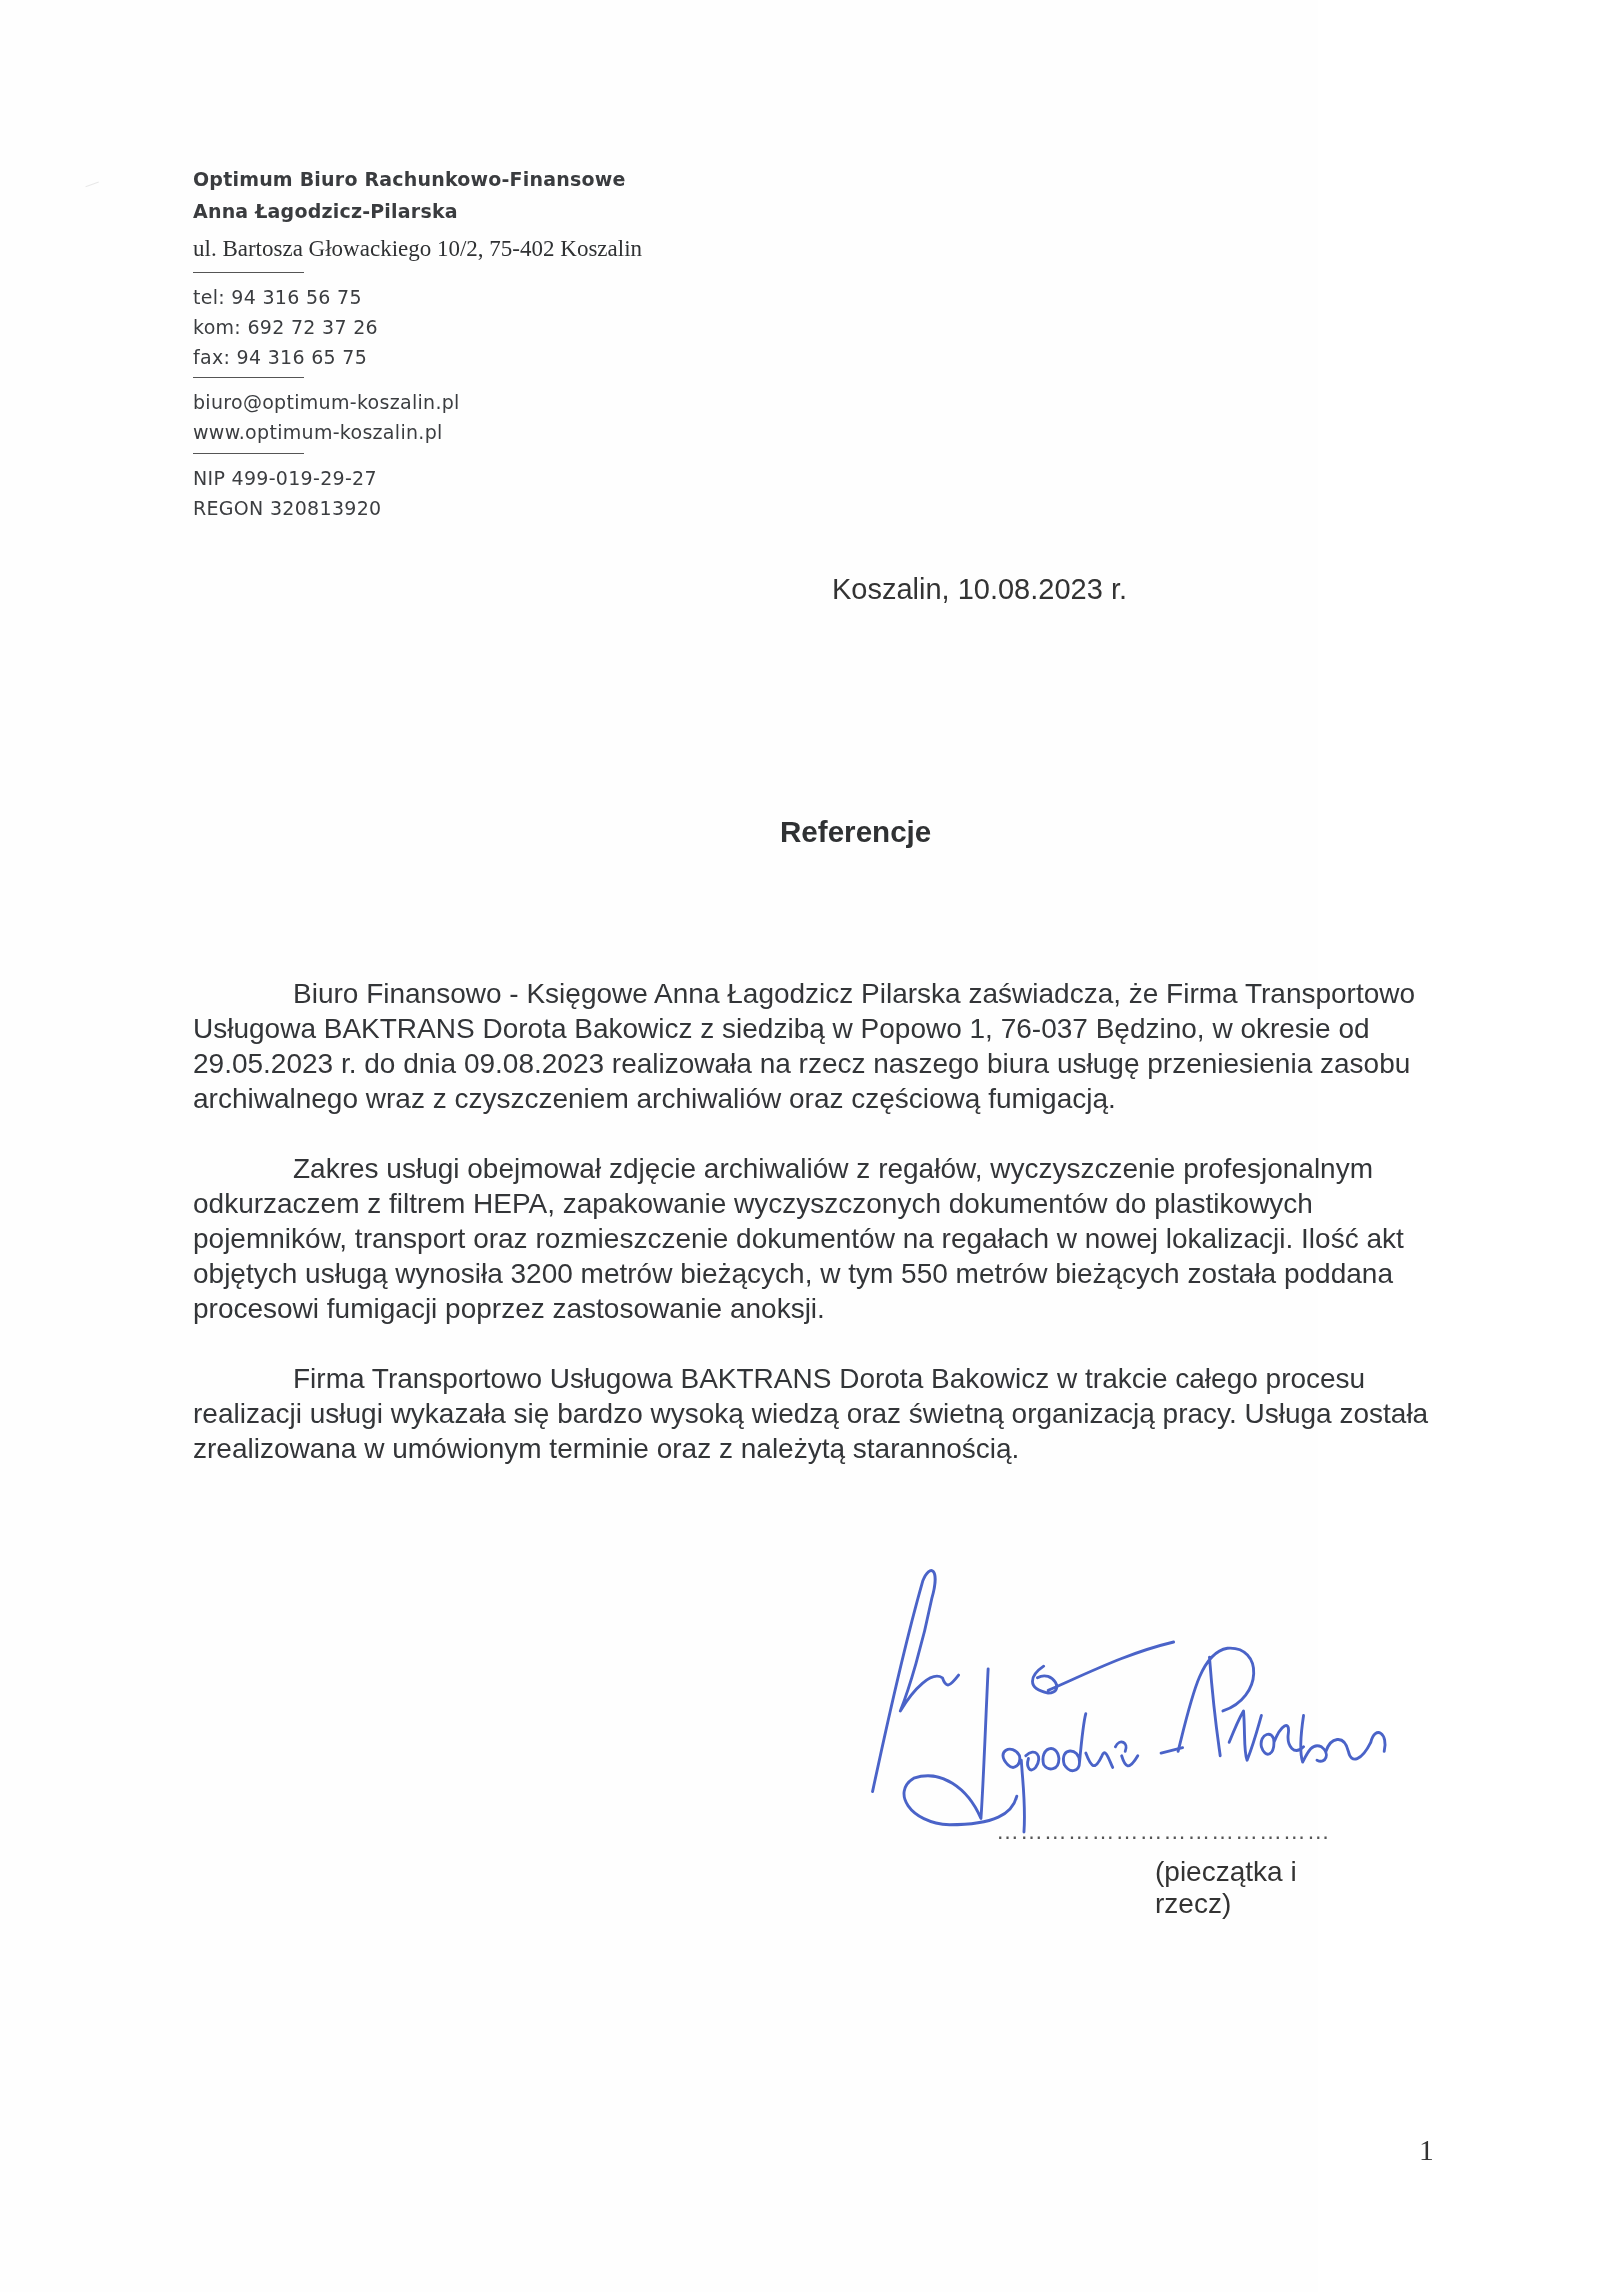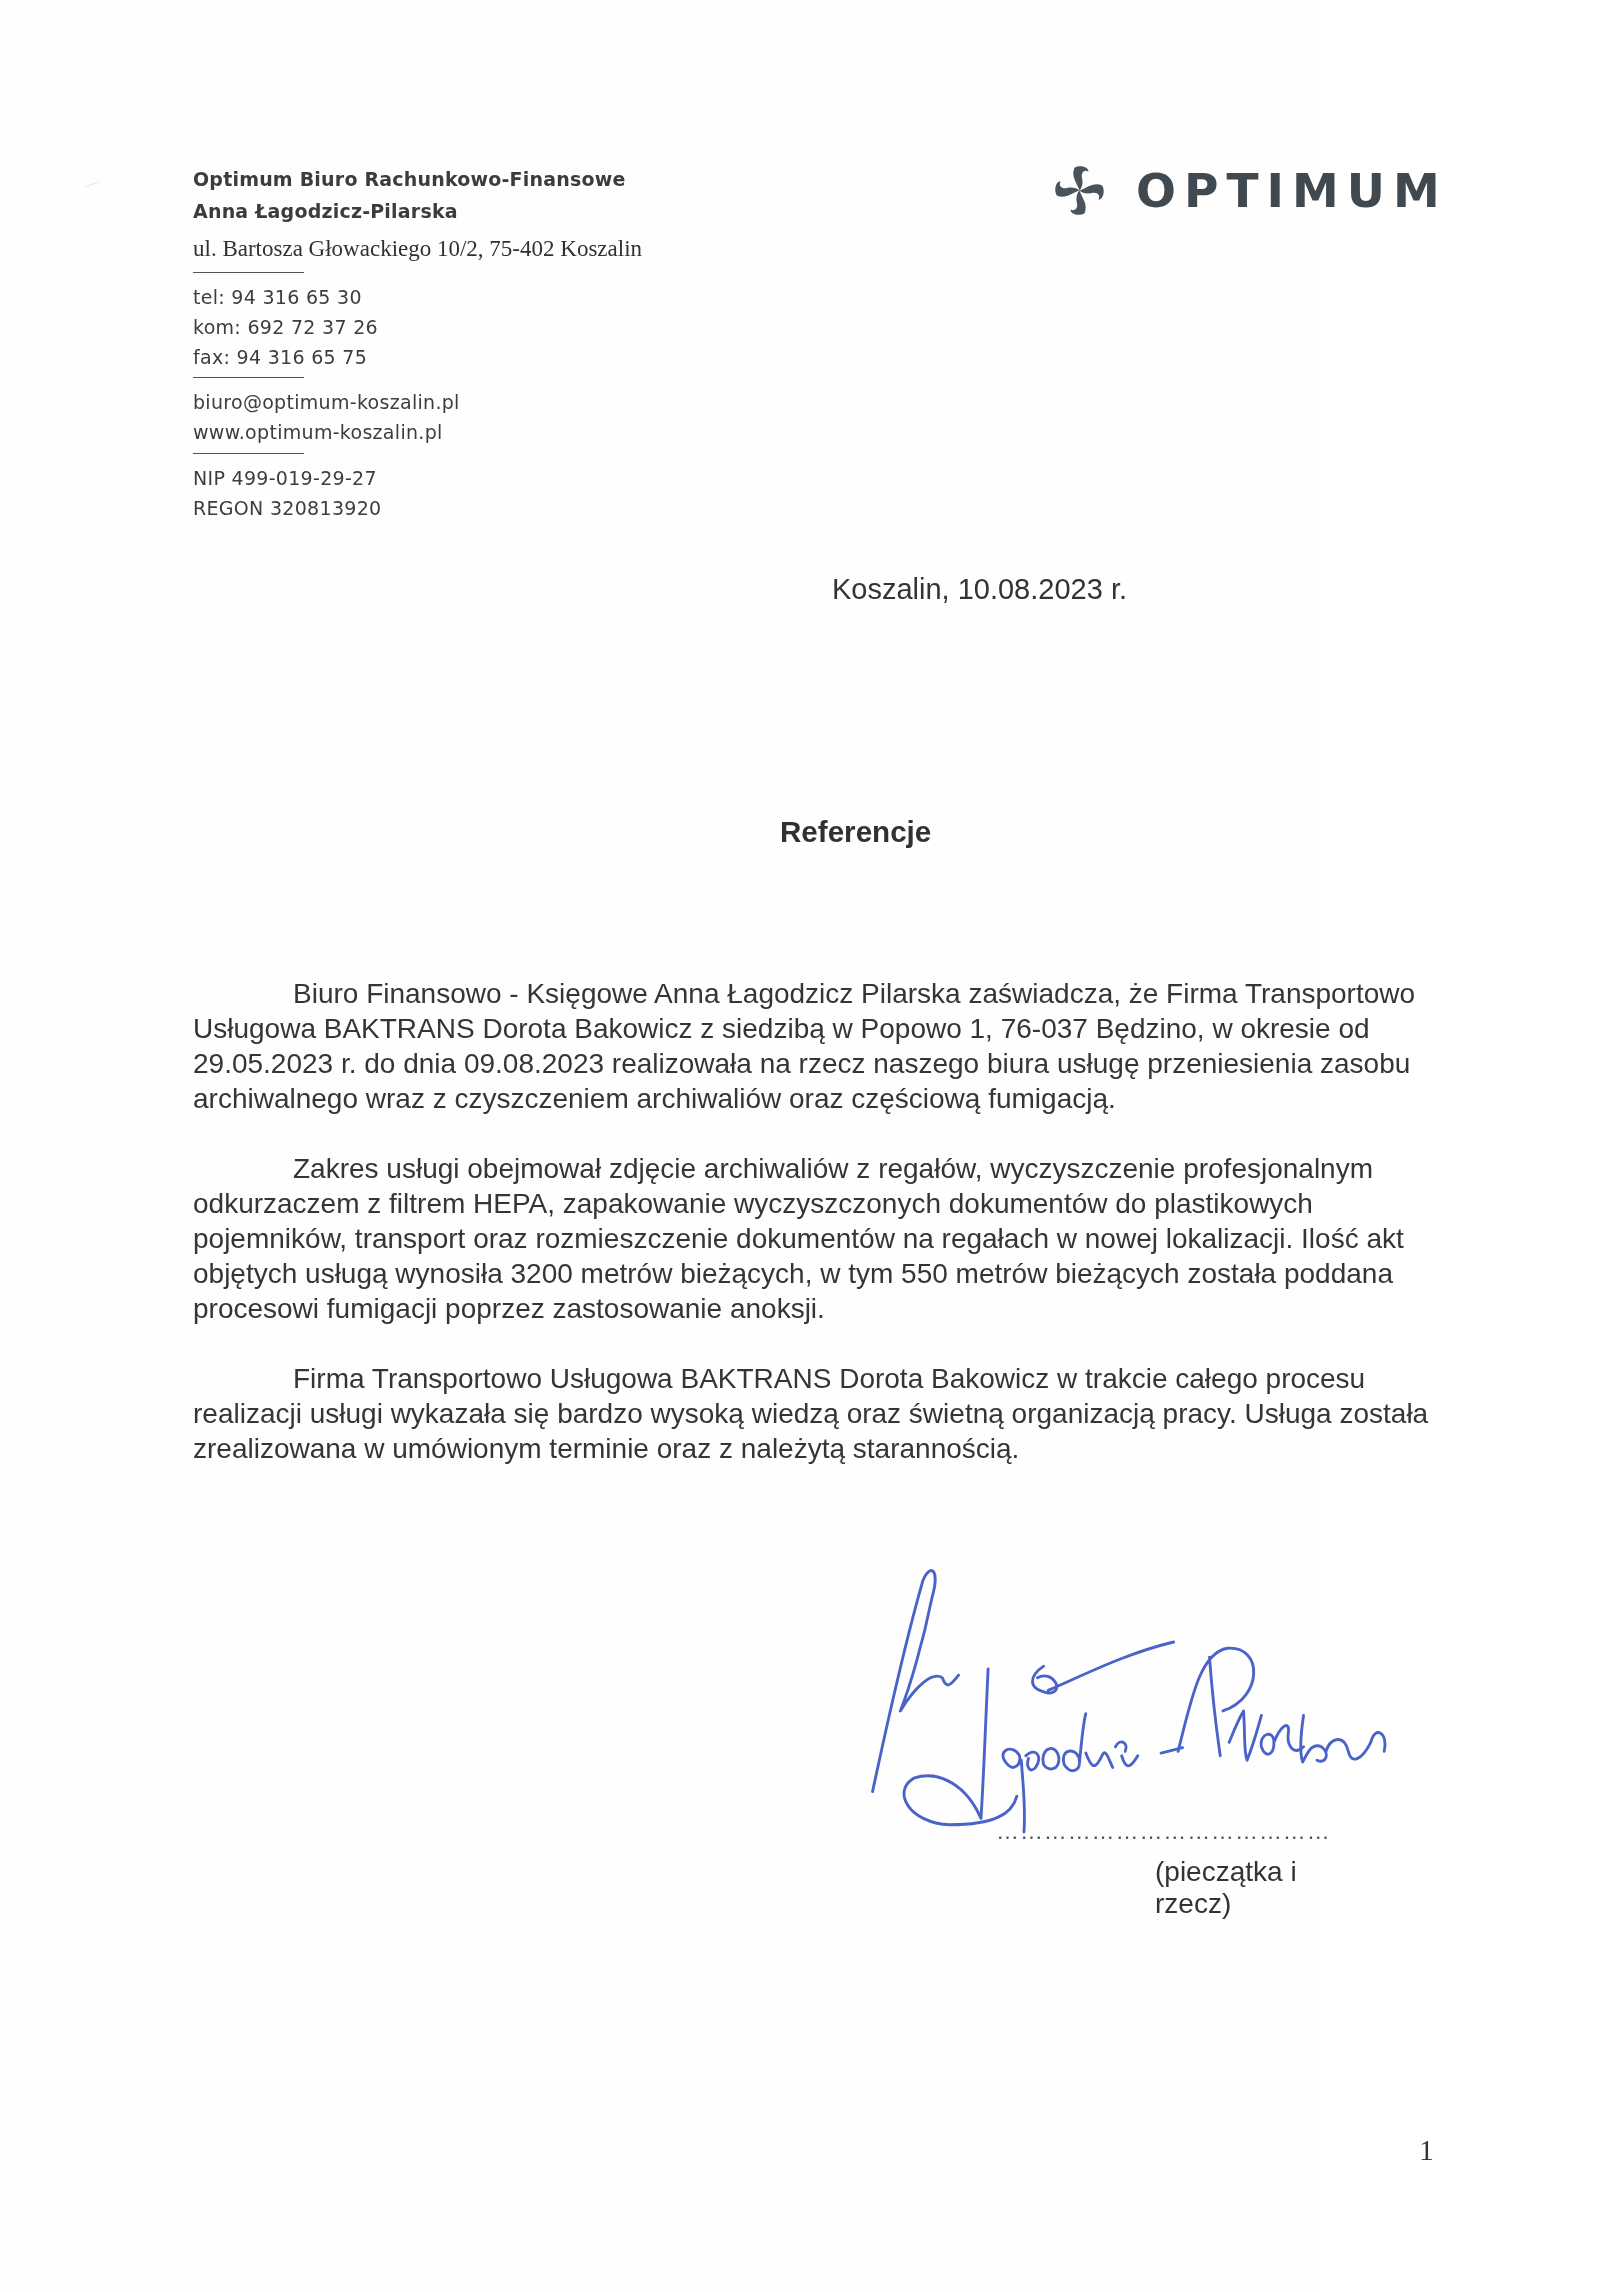--- a/index.html
+++ b/index.html
@@ -39,42 +39,31 @@
 
 <div class="page">
 
   <div class="scan-mark"></div>
 
   <div class="sender">
     <div class="company">Optimum Biuro Rachunkowo-Finansowe</div>
     <div class="owner">Anna Łagodzicz-Pilarska</div>
     <div class="address">ul. Bartosza Głowackiego 10/2, 75-402 Koszalin</div>
     <div class="rule"></div>
-    <div class="line">tel: 94 316 65 30</div>
+    <div class="line">tel: 94 316 56 75</div>
     <div class="line">kom: 692 72 37 26</div>
     <div class="line">fax: 94 316 65 75</div>
     <div class="rule"></div>
     <div class="line">biuro@optimum-koszalin.pl</div>
     <div class="line">www.optimum-koszalin.pl</div>
     <div class="rule"></div>
     <div class="line">NIP 499-019-29-27</div>
     <div class="line">REGON 320813920</div>
   </div>
 
-  <div class="logo">
-    <svg viewBox="-50 -50 100 100">
-      <g fill="#4a535c">
-        <path d="M0,0 C-4,-12 -14,-22 -8,-36 C2,-42 16,-36 14,-30 C8,-34 2,-28 4,-20 C6,-12 4,-4 0,0 Z"></path>
-        <path d="M0,0 C-4,-12 -14,-22 -8,-36 C2,-42 16,-36 14,-30 C8,-34 2,-28 4,-20 C6,-12 4,-4 0,0 Z" transform="rotate(90)"></path>
-        <path d="M0,0 C-4,-12 -14,-22 -8,-36 C2,-42 16,-36 14,-30 C8,-34 2,-28 4,-20 C6,-12 4,-4 0,0 Z" transform="rotate(180)"></path>
-        <path d="M0,0 C-4,-12 -14,-22 -8,-36 C2,-42 16,-36 14,-30 C8,-34 2,-28 4,-20 C6,-12 4,-4 0,0 Z" transform="rotate(270)"></path>
-      </g>
-    </svg>
-    <span class="logo-text">OPTIMUM</span>
-  </div>
 
   <div class="date">Koszalin, 10.08.2023 r.</div>
 
   <div class="title"><span>Referencje</span></div>
 
   <div class="body">
     <p class="indent">Biuro Finansowo - Księgowe Anna Łagodzicz Pilarska zaświadcza, że Firma Transportowo Usługowa BAKTRANS Dorota Bakowicz z siedzibą w Popowo 1, 76-037 Będzino, w okresie od 29.05.2023 r. do dnia 09.08.2023 realizowała na rzecz naszego biura usługę przeniesienia zasobu archiwalnego wraz z czyszczeniem archiwaliów oraz częściową fumigacją.</p>
     <p class="indent gap">Zakres usługi obejmował zdjęcie archiwaliów z regałów, wyczyszczenie profesjonalnym odkurzaczem z filtrem HEPA, zapakowanie wyczyszczonych dokumentów do plastikowych pojemników, transport oraz rozmieszczenie dokumentów na regałach w nowej lokalizacji. Ilość akt objętych usługą wynosiła 3200 metrów bieżących, w tym 550 metrów bieżących została poddana procesowi fumigacji poprzez zastosowanie anoksji.</p>
     <p class="indent gap">Firma Transportowo Usługowa BAKTRANS Dorota Bakowicz w trakcie całego procesu realizacji usługi wykazała się bardzo wysoką wiedzą oraz świetną organizacją pracy. Usługa została zrealizowana w umówionym terminie oraz z należytą starannością.</p>
   </div>

